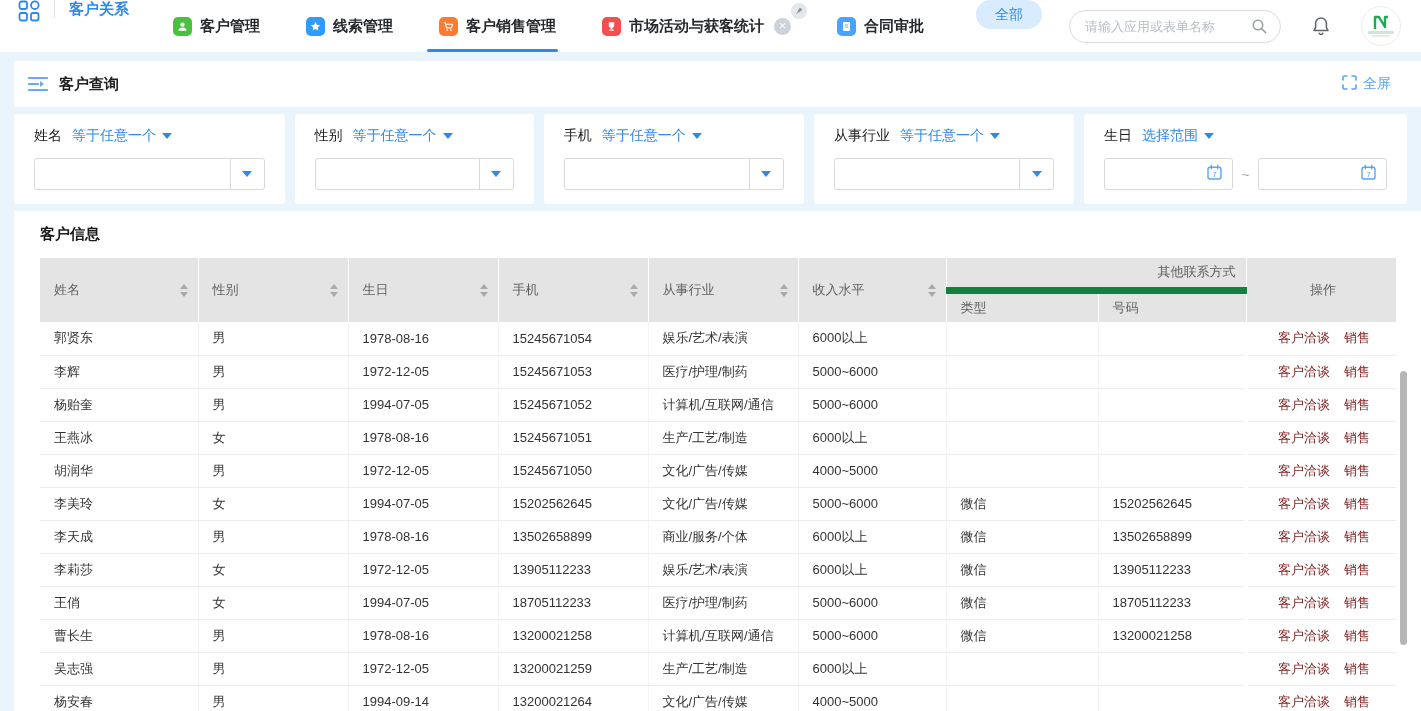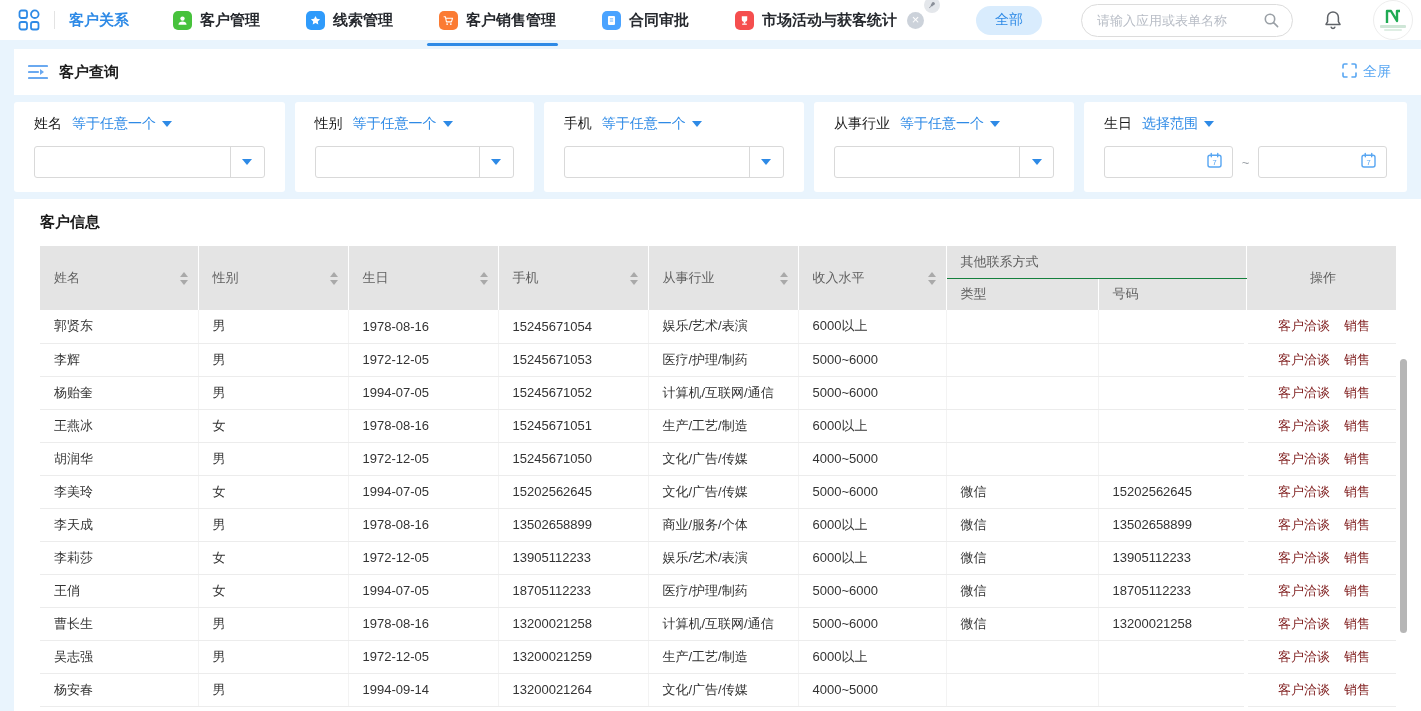--- a/index.html
+++ b/index.html
@@ -1,20 +1,20 @@
 <!DOCTYPE html>
 <html><head>
 <meta charset="utf-8">
 <style>
   * { box-sizing: border-box; }
   body { margin:0; font-family:"Liberation Sans", sans-serif; }
   .app { width:1421px; height:711px; overflow:hidden; background:#e9f4fd; display:flex; flex-direction:column; }
 
   
-  .topnav { height:40px; background:#fff; display:flex; align-items:center; padding:0 8px 0 18px; flex-shrink:0; }
+  .topnav { height:52px; background:#fff; display:flex; padding:0 20px 0 18px; flex-shrink:0; }
   .apps-icon { width:22px; height:22px; display:inline-block; cursor:pointer; }
   .nav-sep { width:1px; height:18px; background:#e3e3e3; margin:0 14px; }
   .workspace { color:#2e8ae6; font-size:15px; font-weight:700; cursor:pointer; }
   .tabs { display:flex; align-items:center; height:52px; margin-left:44px; }
   .tab { position:relative; height:52px; display:flex; align-items:center; gap:8px; margin-right:46px; cursor:pointer; }
   .tab-icon { width:19px; height:19px; border-radius:5px; display:inline-flex; align-items:center; justify-content:center; flex-shrink:0; }
   .tab-icon svg { width:13px; height:13px; }
   .tab-label { font-size:15px; color:#26292e; font-weight:600; white-space:nowrap; }
   .tab.active::after { content:''; position:absolute; left:-12px; right:-2px; bottom:0; height:3px; background:#2e8ae6; border-radius:2px; }
   .tab-close { width:17px; height:17px; border-radius:50%; background:#ccd2da; color:#fff; font-size:13px; line-height:16px; text-align:center; margin-left:2px; }
@@ -50,21 +50,21 @@
   .date-row { display:flex; align-items:center; }
   .date-box { flex:1; height:32px; border:1px solid #d9d9d9; border-radius:3px; display:flex; align-items:center; justify-content:flex-end; padding-right:9px; background:#fff; cursor:pointer; }
   .tilde { margin:0 9px; color:#9aa0a6; font-size:13px; }
 
   
   .table-card { position:relative; margin-top:7px; background:#fff; flex:1; padding:14px 12px 0 26px; overflow:hidden; }
   .table-title { font-size:15px; font-weight:700; color:#1a1a1a; margin:0 0 14px 0; }
   table { border-collapse:collapse; table-layout:fixed; width:1356px; font-size:13px; }
   thead th { background:#e4e4e4; color:#5f5f5f; font-weight:400; text-align:left; padding:0 10px 0 14px; border-right:1px solid #fff; }
   th.h-main { height:64px; }
-  th.h-group { height:32px; text-align:left; border-bottom:1px solid #15803d; }
+  th.h-group { height:32px; text-align:right; border-bottom:7px solid #15803d; }
   th.h-sub { height:32px; }
   th.h-action { text-align:center; border-left:1px solid #fff; }
   .th-inner { display:flex; align-items:center; justify-content:space-between; }
   .sort { display:inline-flex; flex-direction:column; gap:3px; margin-left:6px; cursor:pointer; }
   .sort i { display:block; width:0; height:0; border-left:4px solid transparent; border-right:4px solid transparent; }
   .sort .up { border-bottom:5px solid #a9a9a9; }
   .sort .dn { border-top:5px solid #a9a9a9; }
   tbody td { height:33px; padding:0 10px 0 14px; border-bottom:1px solid #ececec; border-right:1px solid #f3f3f3; color:#333; background:#fff; white-space:nowrap; overflow:hidden; }
   td.td-action { text-align:center; border-left:4px solid #fff; border-right:none; }
   td.td-action a { color:#7f1d1d; text-decoration:none; margin:0 7px; cursor:pointer; }
@@ -108,48 +108,48 @@
           <span class="tab-icon" style="background: rgb(251, 123, 51);">
             <svg viewBox="0 0 24 24">
               <path d="M3 5h3.2l2 9.5h9.3l2-6.8H7.2" fill="none" stroke="#fff" stroke-width="2" stroke-linejoin="round"></path>
               <circle cx="9.5" cy="18.6" r="1.7" fill="#fff"></circle>
               <circle cx="16.3" cy="18.6" r="1.7" fill="#fff"></circle>
             </svg>
           </span>
           <span class="tab-label">客户销售管理</span>
         </div>
         <div class="tab">
-          <span class="tab-icon" style="background: rgb(74, 163, 255);">
-            <svg viewBox="0 0 24 24">
-              <rect x="5.5" y="3.5" width="13" height="17" rx="2" fill="#fff"></rect>
-              <line x1="9" y1="9" x2="15" y2="9" stroke="#4aa3ff" stroke-width="1.6"></line>
-              <line x1="9" y1="13" x2="15" y2="13" stroke="#4aa3ff" stroke-width="1.6"></line>
-            </svg>
-          </span>
-          <span class="tab-label">合同审批</span>
-        </div>
-        <div class="tab">
           <span class="tab-icon" style="background: rgb(245, 78, 78);">
             <svg viewBox="0 0 24 24">
               <path d="M7 4h10v5.5a5 5 0 0 1-10 0z" fill="#fff"></path>
               <rect x="10.6" y="13.5" width="2.8" height="3.8" fill="#fff"></rect>
               <rect x="7.6" y="17.5" width="8.8" height="2.2" rx="1" fill="#fff"></rect>
             </svg>
           </span>
           <span class="tab-label">市场活动与获客统计</span>
           <span class="tab-close">×</span>
           <span class="tab-pin">
             <svg width="10" height="10" viewBox="0 0 16 16">
               <g transform="rotate(42 8 8)" fill="#8a8f98">
                 <circle cx="8" cy="5" r="2.6"></circle>
                 <rect x="6.4" y="6.5" width="3.2" height="3.5" rx="1"></rect>
                 <rect x="7.5" y="10" width="1" height="4.5"></rect>
               </g>
             </svg>
           </span>
+        </div>
+        <div class="tab">
+          <span class="tab-icon" style="background: rgb(74, 163, 255);">
+            <svg viewBox="0 0 24 24">
+              <rect x="5.5" y="3.5" width="13" height="17" rx="2" fill="#fff"></rect>
+              <line x1="9" y1="9" x2="15" y2="9" stroke="#4aa3ff" stroke-width="1.6"></line>
+              <line x1="9" y1="13" x2="15" y2="13" stroke="#4aa3ff" stroke-width="1.6"></line>
+            </svg>
+          </span>
+          <span class="tab-label">合同审批</span>
         </div>
       </nav>
     <button class="all-pill">全部</button>
     <div class="nav-right">
       <div class="search">
         <input placeholder="请输入应用或表单名称" style="">
         <svg class="mag" width="17" height="17" viewBox="0 0 17 17">
           <circle cx="7" cy="7" r="4.7" fill="none" stroke="#9aa0a6" stroke-width="1.6"></circle>
           <line x1="10.6" y1="10.6" x2="14.6" y2="14.6" stroke="#9aa0a6" stroke-width="1.6" stroke-linecap="round"></line>
         </svg>

